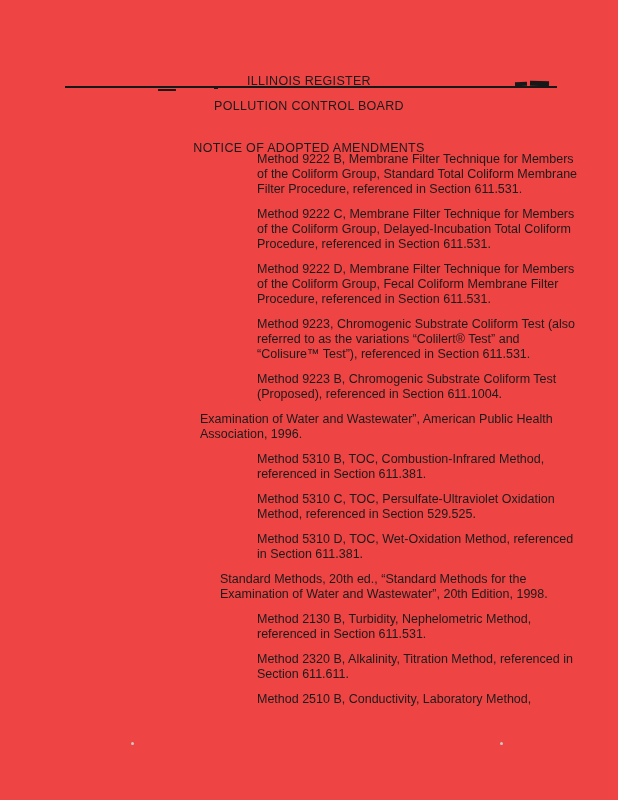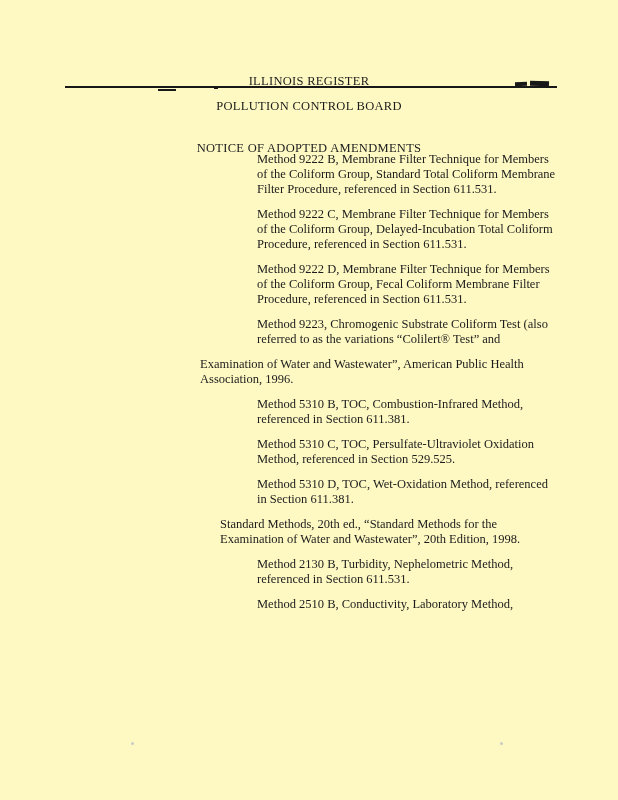--- a/index.html
+++ b/index.html
@@ -1,19 +1,19 @@
 <!DOCTYPE html>
 <html><head>
 <meta charset="utf-8">
 <style>
   html, body { margin:0; padding:0; background:#ffffff; }
   .page {
     position:relative; width:618px; height:800px;
-    background:#fef9c3; overflow:hidden;
-    font-family:Liberation Serif, serif;
+    background:#ef4444; overflow:hidden;
+    font-family:Liberation Sans, sans-serif;
     color:#1b1b1b;
   }
   .center-line {
     position:absolute; left:0; width:618px; text-align:center;
     font-size:12.5px; line-height:15px; letter-spacing:0.3px; white-space:nowrap;
   }
   .register-title { top:74px; }
   .board-title    { top:99px; }
   .notice-title   { top:123px;margin-top:18px; }
   .header-rule {
@@ -66,22 +66,27 @@
 
     <div class="para ind-c">
       <div class="line">Method 9222 D, Membrane Filter Technique for Members</div>
       <div class="line">of the Coliform Group, Fecal Coliform Membrane Filter</div>
       <div class="line">Procedure, referenced in Section 611.531.</div>
     </div>
 
     <div class="para ind-c">
       <div class="line">Method 9223, Chromogenic Substrate Coliform Test (also</div>
       <div class="line">referred to as the variations “Colilert® Test” and</div>
+      <div class="line">“Colisure™ Test”), referenced in Section 611.531.</div>
     </div>
 
+    <div class="para ind-c">
+      <div class="line">Method 9223 B, Chromogenic Substrate Coliform Test</div>
+      <div class="line">(Proposed), referenced in Section 611.1004.</div>
+    </div>
 
     <div class="para ind-a">
       <div class="line">Examination of Water and Wastewater”, American Public Health</div>
       <div class="line">Association, 1996.</div>
     </div>
 
     <div class="para ind-c">
       <div class="line">Method 5310 B, TOC, Combustion-Infrared Method,</div>
       <div class="line">referenced in Section 611.381.</div>
     </div>
@@ -99,20 +104,24 @@
     <div class="para ind-b">
       <div class="line">Standard Methods, 20th ed., “Standard Methods for the</div>
       <div class="line">Examination of Water and Wastewater”, 20th Edition, 1998.</div>
     </div>
 
     <div class="para ind-c">
       <div class="line">Method 2130 B, Turbidity, Nephelometric Method,</div>
       <div class="line">referenced in Section 611.531.</div>
     </div>
 
+    <div class="para ind-c">
+      <div class="line">Method 2320 B, Alkalinity, Titration Method, referenced in</div>
+      <div class="line">Section 611.611.</div>
+    </div>
 
     <div class="para ind-c">
       <div class="line">Method 2510 B, Conductivity, Laboratory Method,</div>
     </div>
 
   </div>
 
   <div class="speck speck-1"></div>
   <div class="speck speck-2"></div>
 

